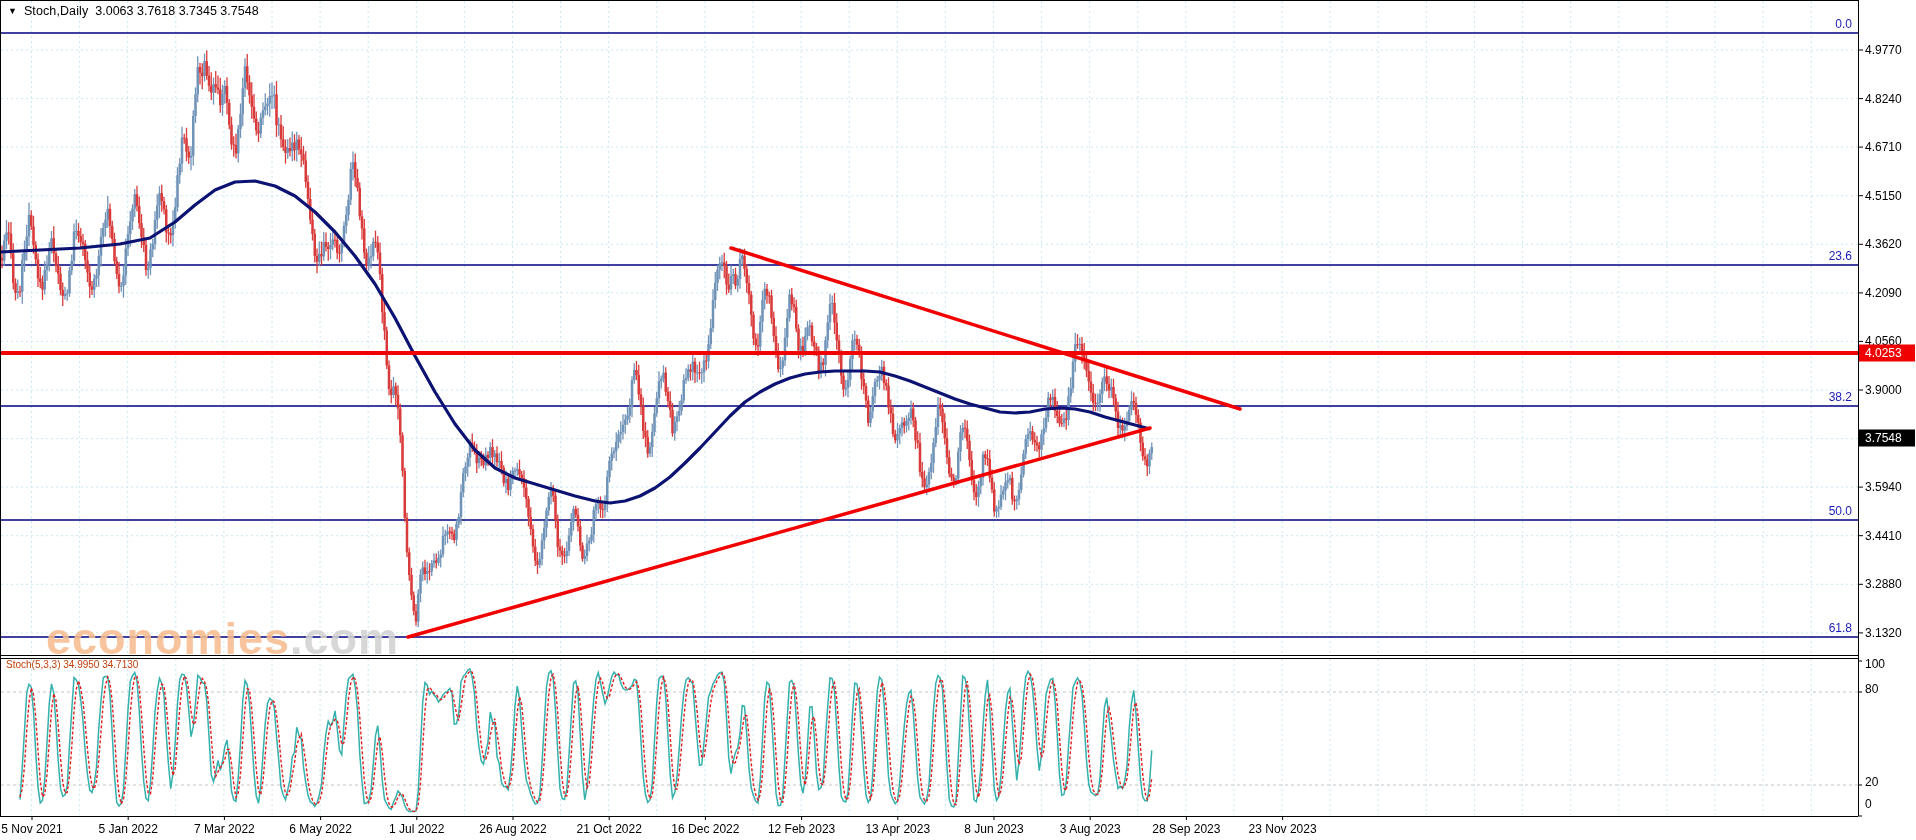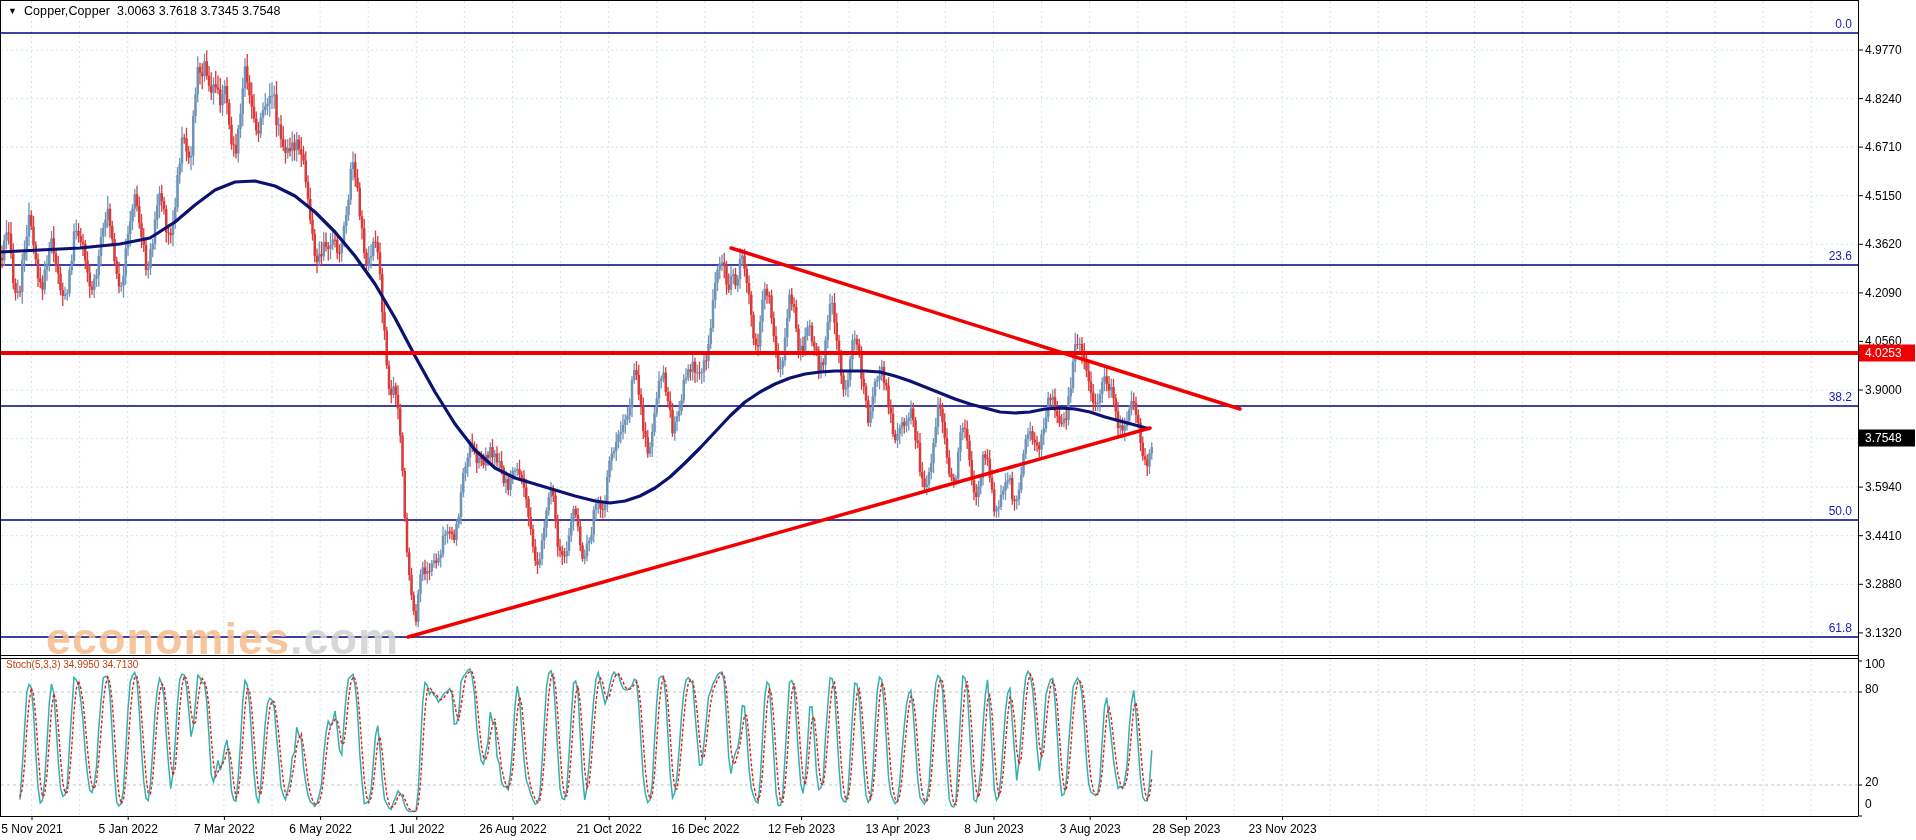--- a/index.html
+++ b/index.html
@@ -1223,20 +1223,20 @@
       <line x1="1090.2" y1="816" x2="1090.2" y2="820" stroke="#000000" stroke-width="1"></line>
       <text x="1090.2" y="833" text-anchor="middle" font-size="12" fill="#000000" font-family="&quot;Liberation Sans&quot;,sans-serif">3 Aug 2023</text>
       <line x1="1186.4" y1="816" x2="1186.4" y2="820" stroke="#000000" stroke-width="1"></line>
       <text x="1186.4" y="833" text-anchor="middle" font-size="12" fill="#000000" font-family="&quot;Liberation Sans&quot;,sans-serif">28 Sep 2023</text>
       <line x1="1282.6000000000001" y1="816" x2="1282.6000000000001" y2="820" stroke="#000000" stroke-width="1"></line>
       <text x="1282.6000000000001" y="833" text-anchor="middle" font-size="12" fill="#000000" font-family="&quot;Liberation Sans&quot;,sans-serif">23 Nov 2023</text>
     </svg>
 
   <div class="titlebar">
     <span class="arrow">▼</span>
-    <span class="sym">Copper,Copper</span>
+    <span class="sym">Stoch,Daily</span>
     <span class="ohlc">3.0063 3.7618 3.7345 3.7548</span>
   </div>
 
   <div class="wm1"><span class="main">economies</span><span class="suffix">.com</span></div>
 
   <div class="stochlabel">Stoch(5,3,3) 34.9950 34.7130</div>
 </div>
 
 </body></html>

